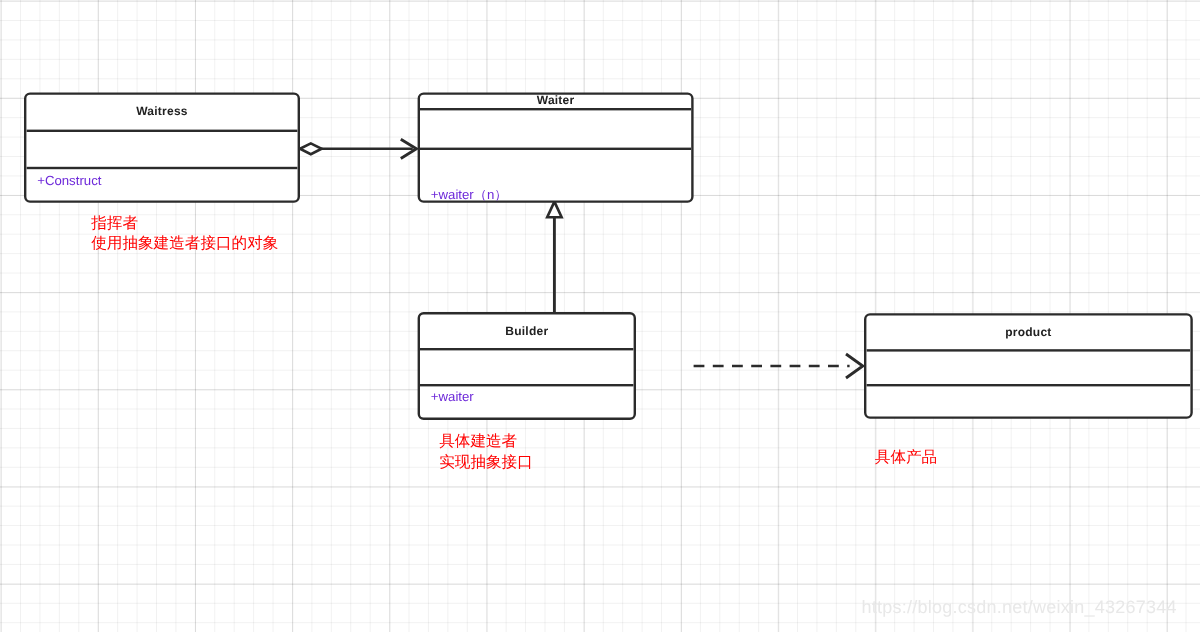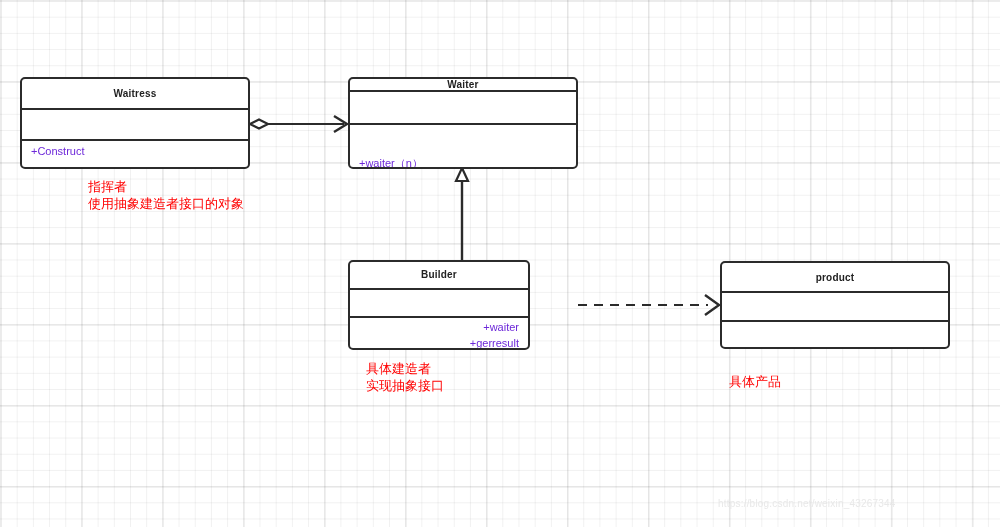--- a/index.html
+++ b/index.html
@@ -78,23 +78,23 @@
 
   #box-waiter  { left: 348px; top: 77px;  width: 230px; height: 92px; gap: 28px; }
   #box-waiter .uml-name  { height: 31px; }
   #box-waiter .uml-attrs { height: 31px; }
   #box-waiter .uml-ops   { height: 28px; }
 
   #box-builder { left: 348px; top: 260px; width: 182px; height: 90px; }
   #box-builder .uml-name  { height: 30px; }
   #box-builder .uml-attrs { height: 30px; }
   #box-builder .uml-ops   { height: 30px; }
-  #box-builder .uml-ops   { padding-top: 1px; text-align: right; }
+  #box-builder .uml-ops   { padding-top: 1px; }
 
-  #box-product { left: 720px; top: 261px; width: 230px; height: 88px; }
+  #box-product { left: 720px; top: 261px; width: 274px; height: 88px; }
   #box-product .uml-name  { height: 30px; }
   #box-product .uml-attrs { height: 29px; }
   #box-product .uml-ops   { height: 29px; }
 
   
   #connectors {
     position: absolute;
     left: 0; top: 0;
     width: 1000px; height: 527px;
     pointer-events: none;
@@ -102,31 +102,31 @@
 
   
   .annotation {
     position: absolute;
     color: #ff0000;
     font-size: 13px;
     line-height: 17px;
     white-space: pre;
     font-family: "DejaVu Sans", "Liberation Sans", sans-serif;
   }
-  #ann-waitress { left: 88px;  top: 178px; }
+  #ann-waitress { left: 76px;  top: 178px; }
   #ann-waiter   { left: 601px; top: 74px; }
   #ann-builder  { left: 366px; top: 360px; }
   #ann-product  { left: 729px; top: 361px; margin-top: 12px; }
 
   
   #watermark {
     position: absolute;
     left: 718px;
     top: 498px;
-    font-size: 10px;
+    font-size: 15px;
     color: #e8e8e8;
     letter-spacing: 0.2px;
     white-space: pre;
     font-family: "Liberation Sans", sans-serif;
   }
 </style>
 </head>
 <body>
 
 <div id="canvas">
@@ -164,21 +164,20 @@
     <div class="uml-ops">
       <div class="uml-line">+waiter（n）</div>
     </div>
   </div>
 
   <div class="uml-class" id="box-builder">
     <div class="uml-name">Builder</div>
     <div class="uml-attrs"></div>
     <div class="uml-ops">
       <div class="uml-line">+waiter</div>
-      <div class="uml-line">+gerresult</div>
     </div>
   </div>
 
   <div class="uml-class" id="box-product">
     <div class="uml-name">product</div>
     <div class="uml-attrs"></div>
     <div class="uml-ops"></div>
   </div>
 
   <div class="annotation" id="ann-waitress">指挥者

